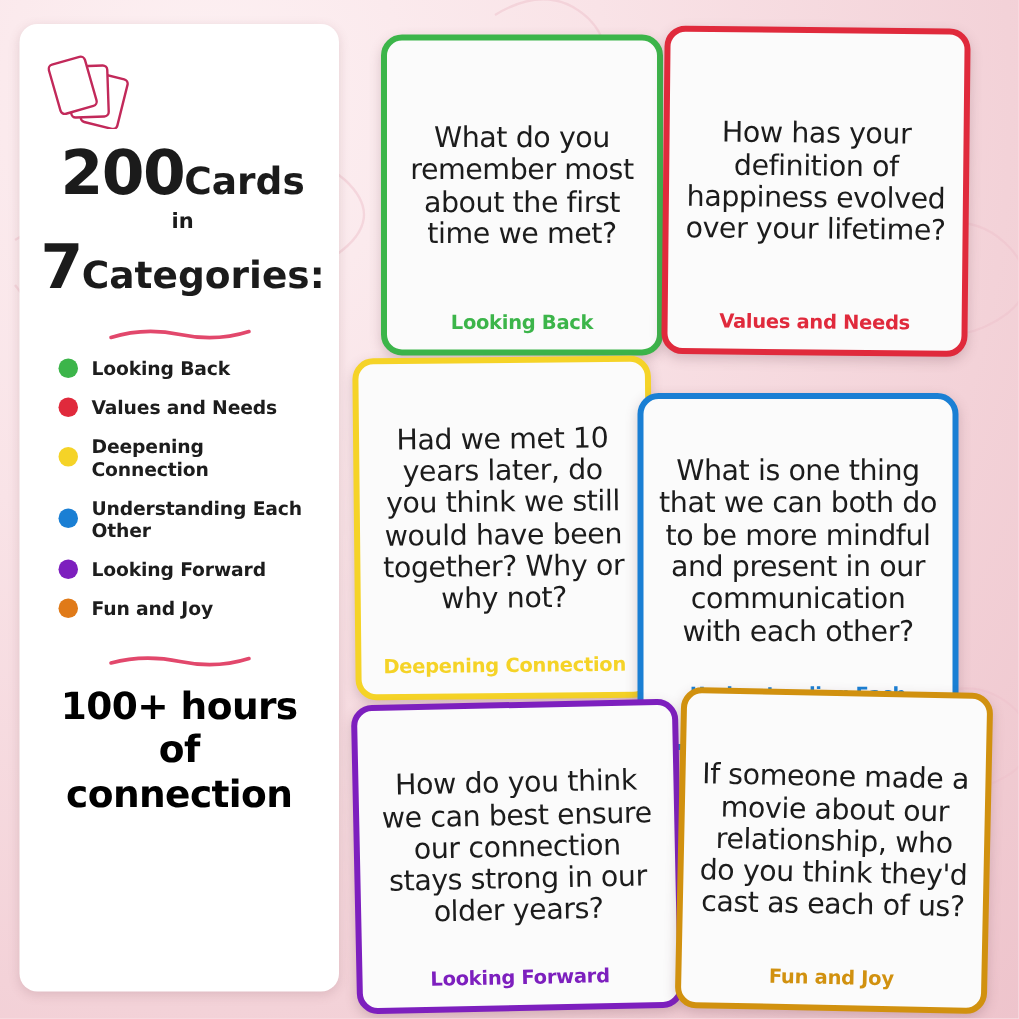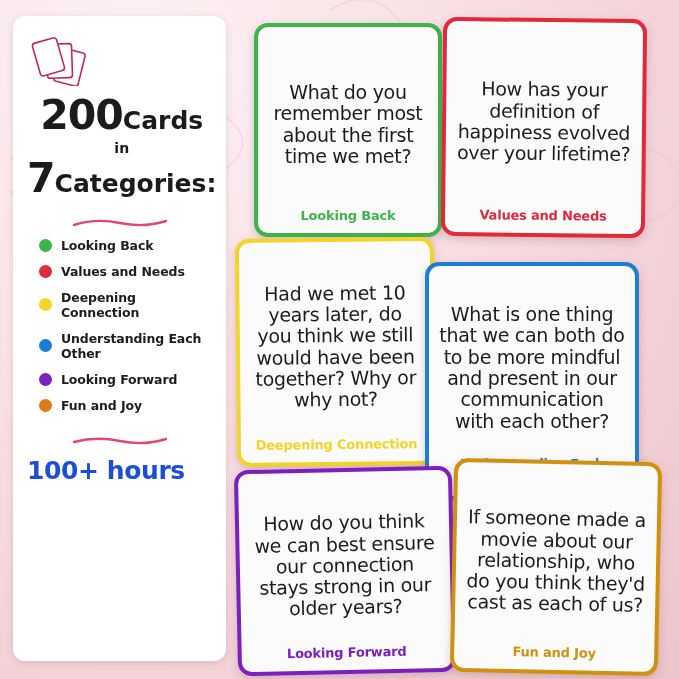--- a/index.html
+++ b/index.html
@@ -103,21 +103,21 @@
 
   .divider2 {
     width: 96px;
     height: 12px;
     margin: 8px auto 10px auto;
   }
   .footline {
     text-align: center;
     font-size: 25px;
     font-weight: bold;
-    color: #1d4ed8;
+    color: #000000;
     line-height: 1.18;
     letter-spacing: -.4px;
     margin-top: 2px;
   }
 
   
   .card {
     position: absolute;
     background: #fbfbfb;
     border-radius: 14px;
@@ -260,20 +260,21 @@
     </div>
 
     <div class="divider2">
       <svg viewBox="0 0 96 12" xmlns="http://www.w3.org/2000/svg">
         <path d="M2 7 Q24 1 48 6 T94 4" fill="none" stroke="#e2486c" stroke-width="2.4" stroke-linecap="round"></path>
       </svg>
     </div>
 
     <div class="footline">
       <div>100+ hours</div>
+      <div>of connection</div>
     </div>
   </div>
 
   <div class="card" id="card-looking-back">
     <div class="q">What do you remember most about the first time we met?</div>
     <div class="cat" style="color:#3cb54a">Looking Back</div>
   </div>
 
   <div class="card" id="card-values-needs">
     <div class="q">How has your definition of happiness evolved over your lifetime?</div>

